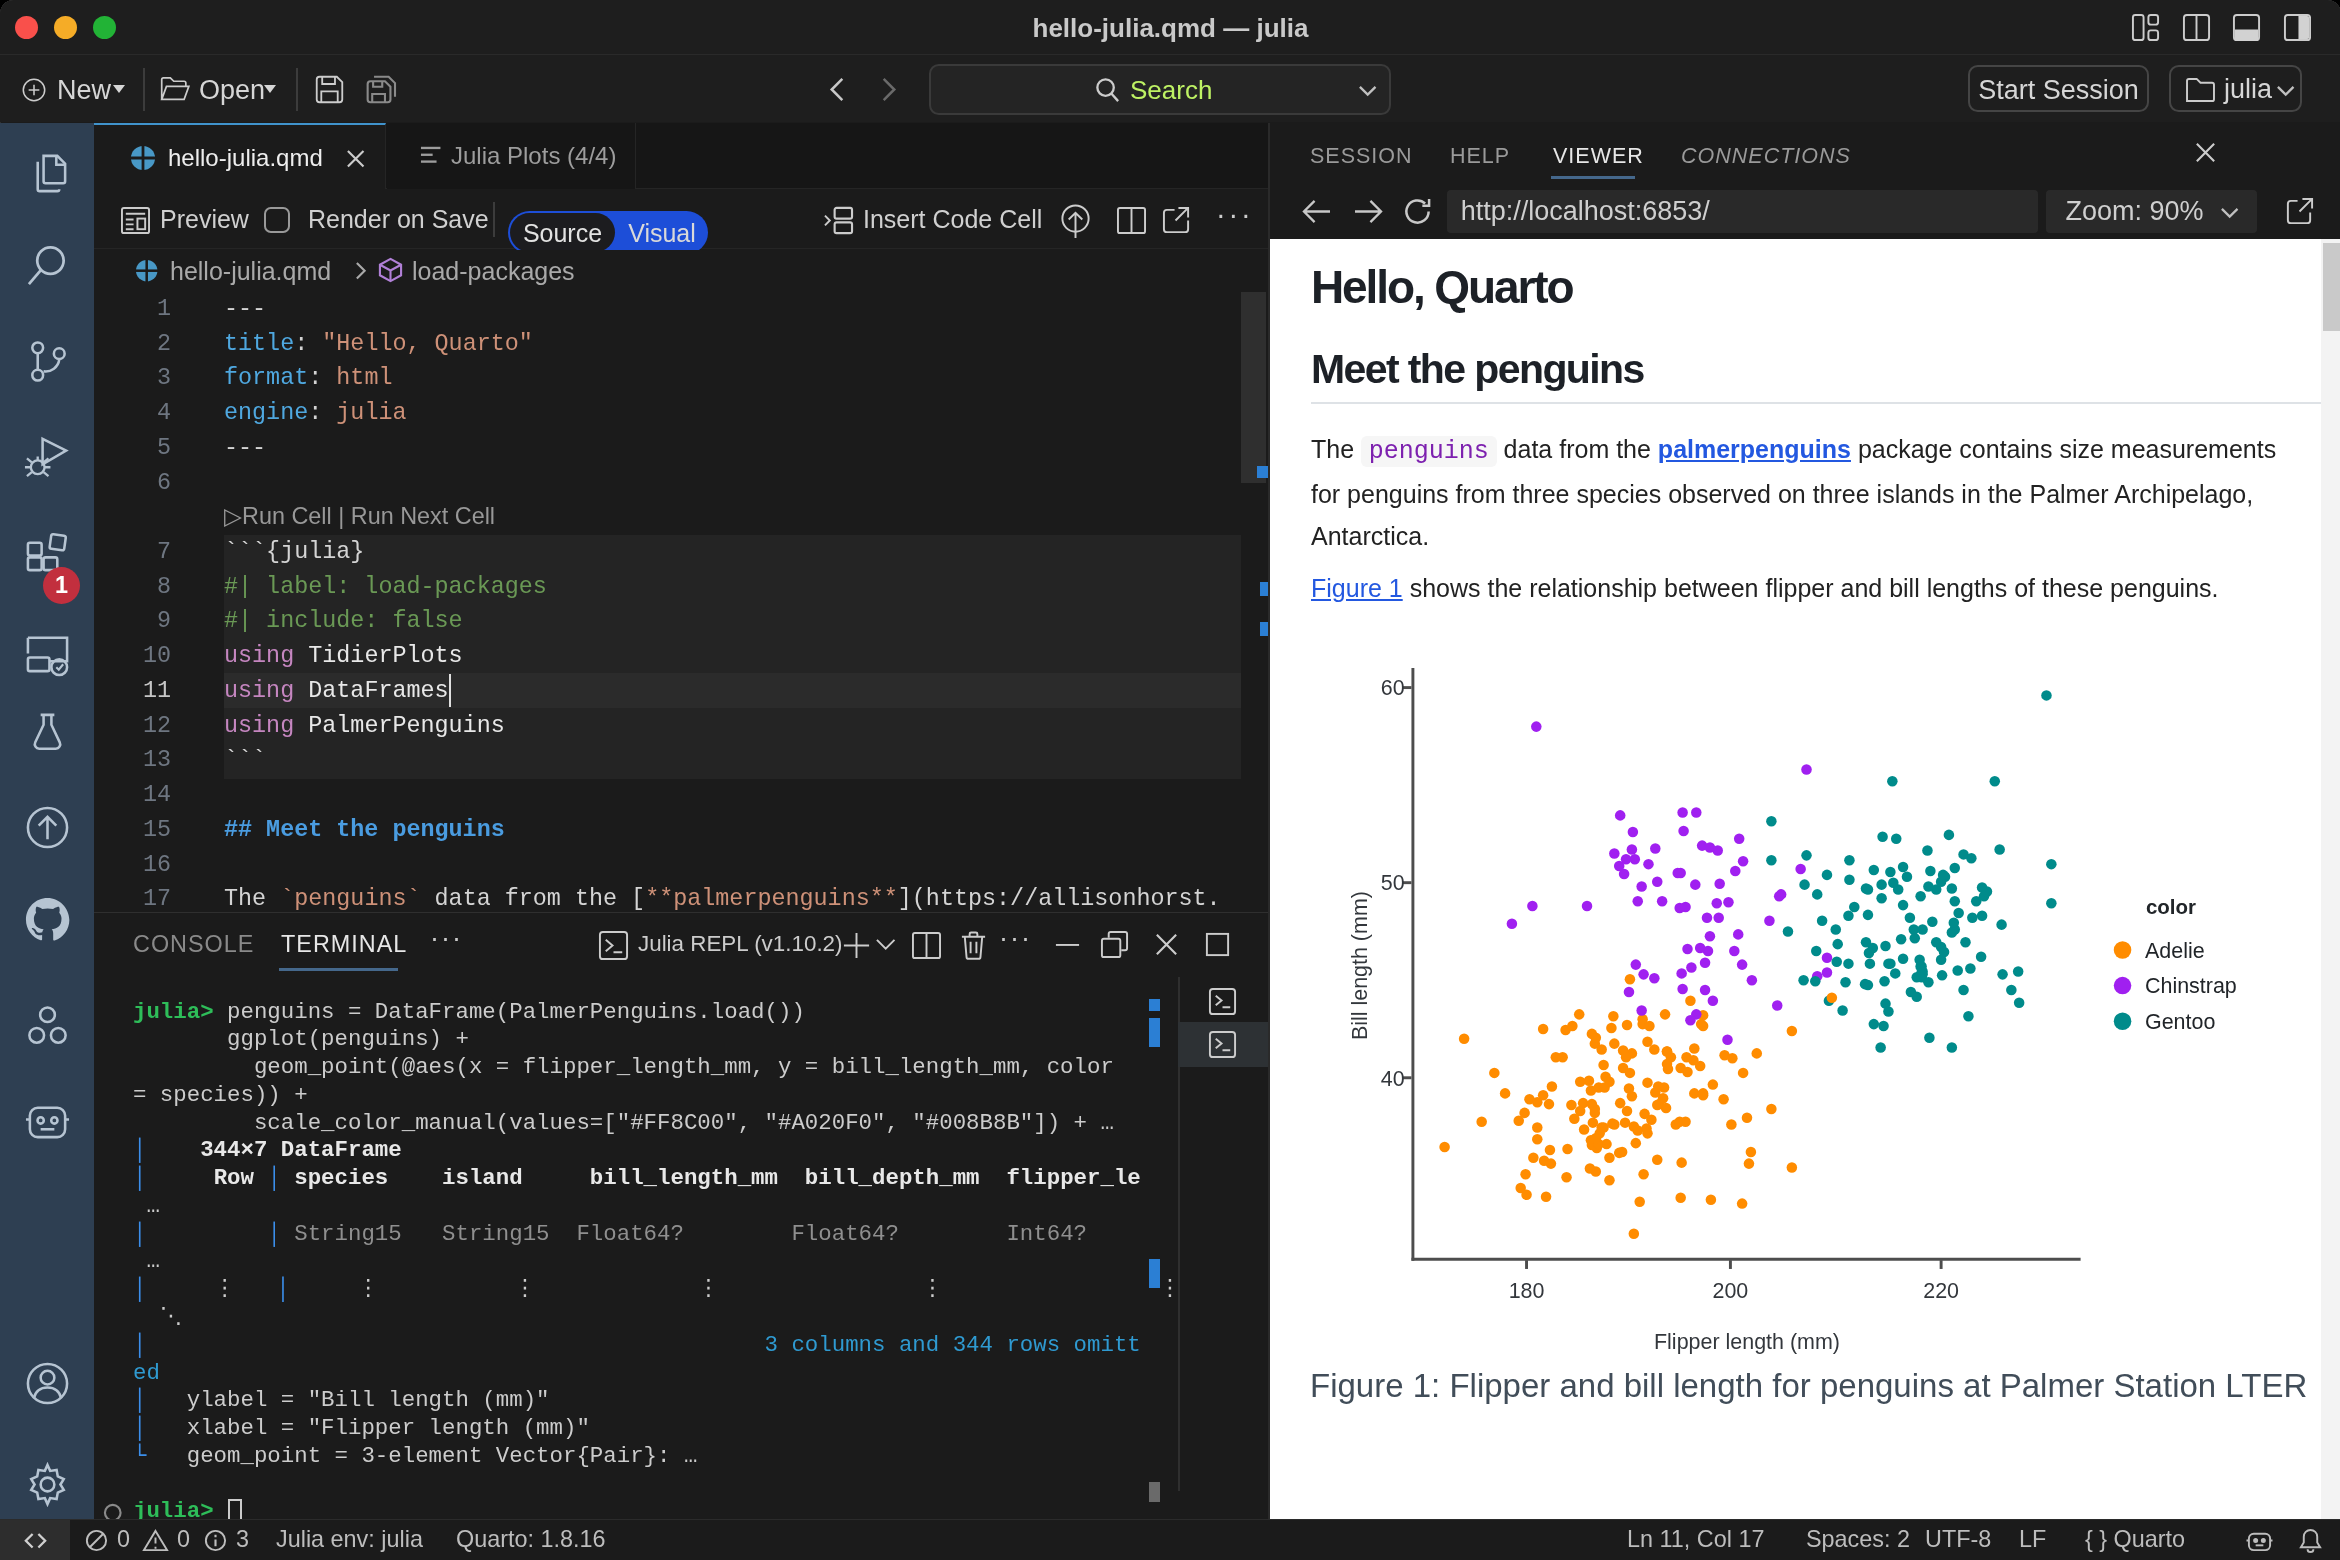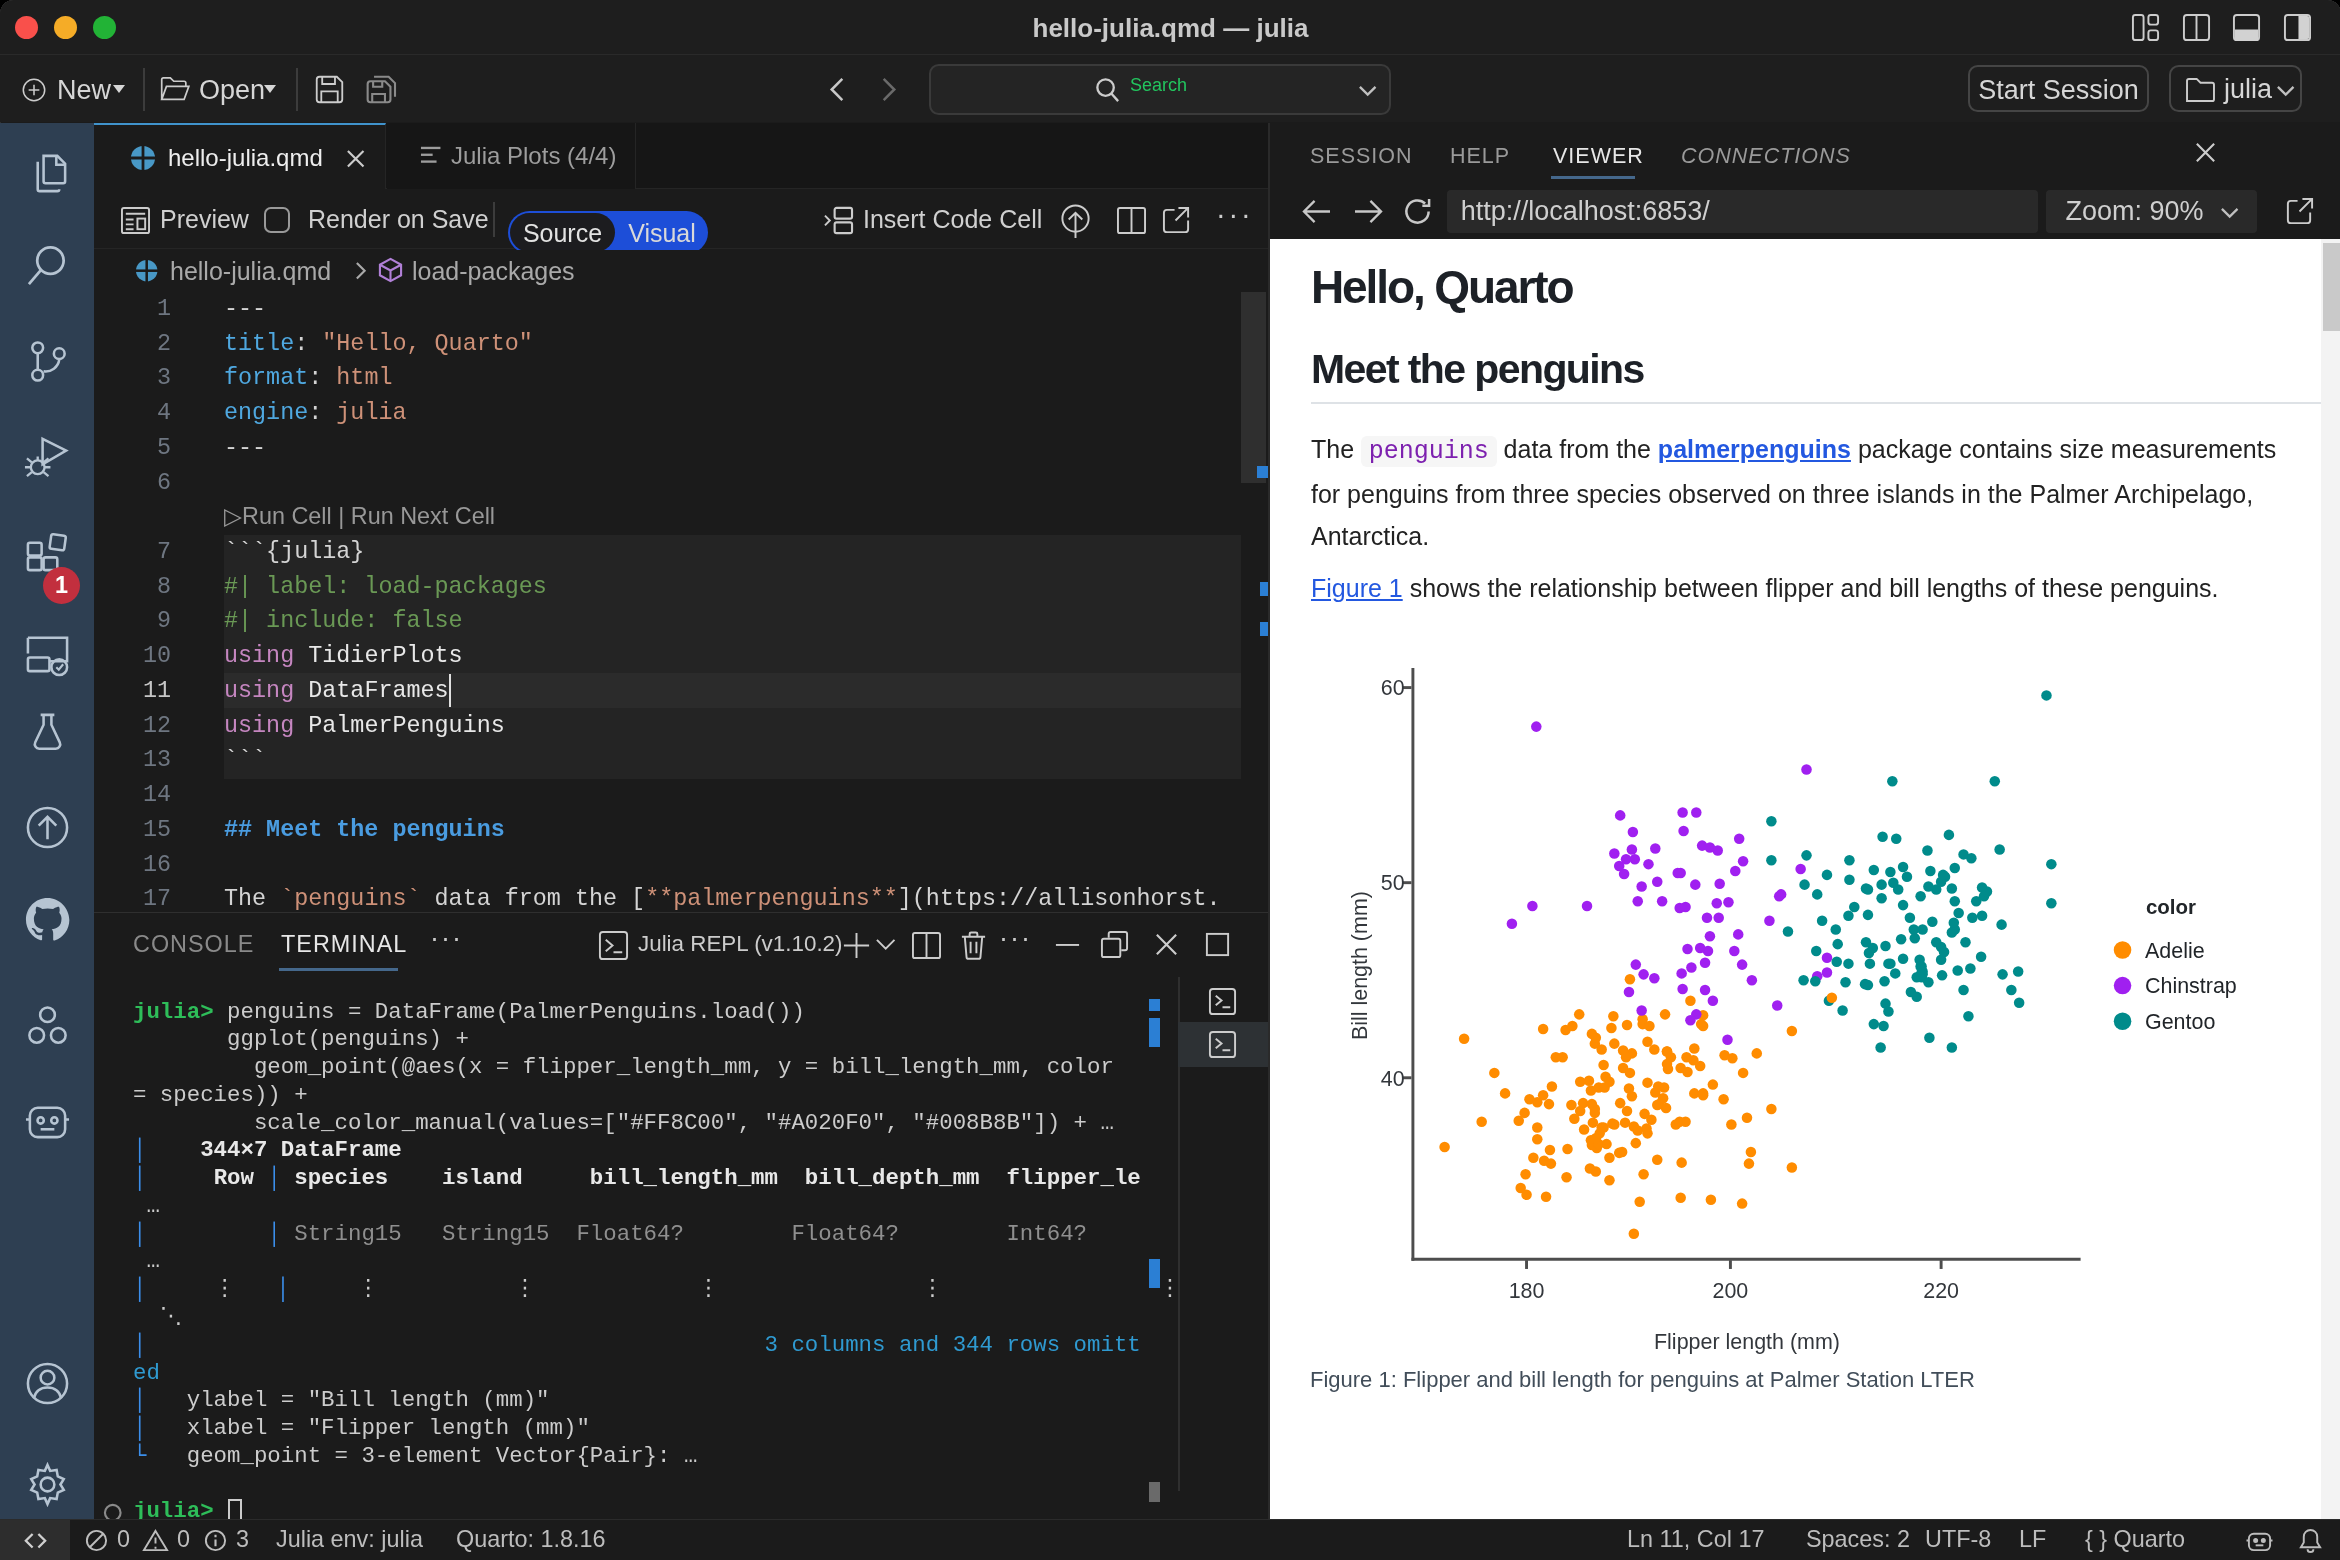--- a/index.html
+++ b/index.html
@@ -81,21 +81,21 @@
       </svg>
   <svg class="abs" style="left:875px;top:19.5px;" width="27" height="29" viewBox="0 0 28 30">
         <path d="M9 4 L20 15 L9 26" stroke="#6a6a6a" fill="none" stroke-width="2.6"></path>
       </svg>
 
   <div class="abs" style="left:929px;top:8.8px;width:462px;height:51px;background:#242424;border:2px solid #3a3a3a;border-radius:9.8px;">
     <svg class="abs" style="left:162px;top:10.7px;" width="29" height="29" viewBox="0 0 30 30">
       <circle cx="13" cy="12" r="8.5" stroke="#cccccc" fill="none" stroke-width="2.4"></circle>
       <line x1="19" y1="18" x2="26" y2="26" stroke="#cccccc" stroke-width="2.4"></line>
     </svg>
-    <div class="abs" style="left:199px;top:8.8px;font-size:18px;color:#22c55e;">Search</div>
+    <div class="abs" style="left:199px;top:8.8px;font-size:26px;color:#bef264;">Search</div>
     <svg class="abs" style="left:425px;top:15.6px;" width="23.4" height="19.5" viewBox="0 0 24 20">
           <path d="M4 6 l8 8 8-8" stroke="#c0c0c0" fill="none" stroke-width="2.4"></path>
         </svg>
   </div>
 
   <div class="abs" style="left:1968px;top:9.8px;width:181px;height:47px;border:2px solid #454545;border-radius:9.8px;">
     <div class="abs" style="left:0;top:7.8px;width:100%;text-align:center;font-size:27px;color:#d6d6d6;">Start Session</div>
   </div>
 
   <div class="abs" style="left:2169px;top:9.8px;width:133px;height:47px;border:2px solid #454545;border-radius:9.8px;">
@@ -833,21 +833,21 @@
       <circle cx="1850" cy="877" r="5.4" fill="#008B8B"></circle>
       <circle cx="1938" cy="801" r="5.4" fill="#008B8B"></circle>
       <circle cx="1880" cy="953" r="5.4" fill="#008B8B"></circle>
       <circle cx="1975" cy="1007" r="5.4" fill="#008B8B"></circle>
       <circle cx="1915" cy="988" r="5.4" fill="#008B8B"></circle>
       <circle cx="1573" cy="745" r="5.4" fill="#A020F0"></circle>
       <circle cx="1850" cy="789" r="5.4" fill="#A020F0"></circle>
       <circle cx="2096" cy="713" r="5.4" fill="#008B8B"></circle>
       <circle cx="1876" cy="1023" r="5.4" fill="#FF8C00"></circle>
     </svg>
-    <div class="abs" style="left:40px;top:1128px;font-size:22px;color:#414d59;">Figure 1: Flipper and bill length for penguins at Palmer Station LTER</div>
+    <div class="abs" style="left:40px;top:1128px;font-size:33px;color:#414d59;">Figure 1: Flipper and bill length for penguins at Palmer Station LTER</div>
     <div class="abs" style="left:1051px;top:0;width:21.5px;height:1281px;background:#f3f3f3;"></div>
     <div class="abs" style="left:1053px;top:3.9px;width:17.6px;height:88px;background:#c9c9c9;"></div>
   </div>
 </div>
 
 <div class="abs" id="statusbar" style="left:0;top:1519px;width:2341px;height:41px;background:#1b1b1b;border-top:1px solid #2b2b2b;font-size:23.4px;color:#bdbdbd;">
   <div class="abs" style="left:0;top:0;width:70px;height:41px;background:#2d2d2d;">
     <svg class="abs" style="left:21.5px;top:9.8px;" width="27" height="21.5" viewBox="0 0 28 22">
       <path d="M11 4 L4 11 L11 18 M17 4 L24 11 L17 18" stroke="#d0d0d0" fill="none" stroke-width="2.4"></path>
     </svg>

